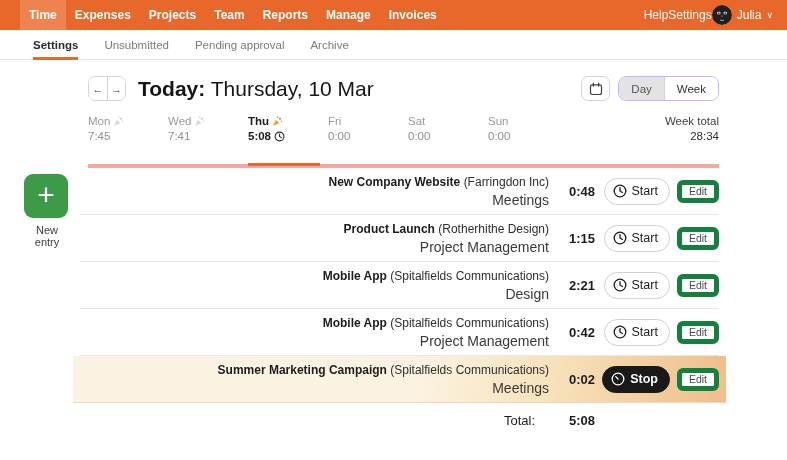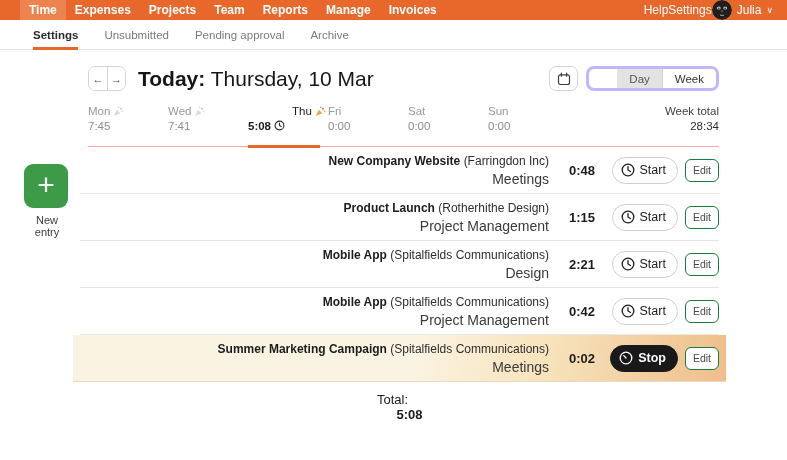--- a/index.html
+++ b/index.html
@@ -1,20 +1,20 @@
 <!DOCTYPE html>
 <html><head>
 <meta charset="utf-8">
 <style>
   * { margin:0; padding:0; box-sizing:border-box; }
   html,body { width:787px; height:460px; background:#fff; overflow:hidden;
     font-family:"Liberation Sans", sans-serif; color:#1d1d1d; }
 
   
-  .topbar { height:20px; background:#E8672B; display:flex; align-items:stretch;
+  .topbar { height:30px; background:#E8672B; display:flex; align-items:stretch;
     padding:0 14px 0 20px; }
   .topnav { display:flex; align-items:stretch; }
   .topnav .nav-item { display:flex; align-items:center; padding:0 9px;
     color:#fff; font-size:12px; font-weight:700; cursor:pointer; }
   .topnav .nav-item.active { background:#EE8350; }
   .topbar-right { margin-left:auto; display:flex; align-items:center; }
   .topbar-right .link { color:#fff; font-size:12px; font-weight:400; cursor:pointer; }
   .avatar { width:20px; height:20px; border-radius:50%; overflow:hidden; flex:0 0 auto; }
   .user-chip { display:flex; align-items:center; gap:5px; cursor:pointer; }
   .user-name { color:#fff; font-size:12px; }
@@ -36,42 +36,42 @@
   .arrow-group { display:flex; border:1px solid #d4d4d4; border-radius:7px;
     overflow:hidden; background:#fff; }
   .arrow-btn { width:18px; height:23px; display:flex; align-items:center;
     justify-content:center; font-size:11px; color:#444; cursor:pointer; background:#fff; }
   .arrow-btn + .arrow-btn { border-left:1px solid #d4d4d4; }
   .page-title { margin-left:12px; font-size:21px; color:#161616; }
   .page-title b { font-weight:700; }
   .toolbar-right { margin-left:auto; display:flex; align-items:center; gap:8px; }
   .icon-btn { width:29px; height:25px; border:1px solid #d4d4d4; border-radius:7px;
     background:#fff; display:flex; align-items:center; justify-content:center; cursor:pointer; }
-  .segmented { display:flex; border:3px solid #c4b5fd; border-radius:8px;
-    overflow:hidden; height:25px;padding-left:28px; }
+  .segmented { display:flex; border:1px solid #c4b5fd; border-radius:8px;
+    overflow:hidden; height:25px; }
   .seg { padding:0 12px; display:flex; align-items:center; font-size:11.5px;
     color:#333; background:#fff; cursor:pointer; }
   .seg.active { background:#e3e3e3; color:#555; }
   .seg + .seg { border-left:1px solid #d4d4d4; }
 
   
   .new-entry { position:absolute; left:24px; top:98px; width:46px; text-align:center; }
   .new-entry-btn { width:44px; height:44px; background:#3D9B47; border-radius:9px;
     display:flex; align-items:center; justify-content:center; cursor:pointer; }
   .plus { color:#fff; font-size:30px; font-weight:400; line-height:1; margin-top:-2px; }
   .new-entry-label { margin-top:6px; font-size:11px; color:#3c3c3c; }
 
   
-  .week-strip { display:flex; margin:14px 68px 0 88px; border-bottom:1px solid #fca5a5;
-    padding-bottom:14px; position:relative; }
+  .week-strip { display:flex; margin:14px 68px 0 88px; border-bottom:4px solid #fca5a5;
+    padding-bottom:22px; position:relative; }
   .day-cell { width:80px; cursor:pointer; }
   .day-name { font-size:11.5px; color:#999; display:flex; align-items:center; gap:3px; }
   .day-time { font-size:11.5px; color:#8f8f8f; margin-top:3px; display:flex;
-    align-items:flex-start; gap:3px; }
-  .day-cell.active .day-name { color:#1c1c1c; font-weight:400;margin-left:44px; }
+    align-items:center; gap:3px; }
+  .day-cell.active .day-name { color:#1c1c1c; font-weight:700; }
   .day-cell.active .day-time { color:#1c1c1c; font-weight:700; }
   .day-cell.active::after { content:""; position:absolute; bottom:-2px; height:3px;
     width:72px; background:#E8672B; }
   .confetti.muted { filter:grayscale(1) opacity(.45); }
   .week-total { margin-left:auto; text-align:right; }
   .week-total-label { font-size:11.5px; color:#3f3f3f; }
   .week-total-value { font-size:11.5px; color:#2e2e2e; margin-top:3px; }
 
   
   .rows { margin:0 68px 0 80px; }
@@ -80,28 +80,28 @@
   .row-line1 { font-size:12px; color:#1c1c1c; }
   .row-line1 b { font-weight:700; }
   .row-client { font-weight:400; color:#2e2e2e; }
   .row-line2 { font-size:14px; color:#3a3a3a; margin-top:3px; }
   .row-time { width:46px; text-align:right; font-size:13px; font-weight:700; color:#1c1c1c; }
   .row-actions { width:112px; margin-left:12px; display:flex; align-items:center;
     justify-content:flex-end; gap:7px; }
   .timer-btn { height:27px; padding:0 11px 0 8px; border:1px solid #cfcfcf; border-radius:14px;
     background:#fff; display:flex; align-items:center; gap:5px; font-size:12.5px;
     color:#1c1c1c; cursor:pointer; font-family:inherit; }
-  .edit-btn { height:23px; padding:0 7px; border:1px solid #15803d; border-radius:6px;
+  .edit-btn { height:23px; padding:0 7px; border:5px solid #15803d; border-radius:6px;
     background:#fff; font-size:10.5px; color:#4a4a4a; cursor:pointer; font-family:inherit; }
   .row.running { background:linear-gradient(100deg,#FBF3E2 0%,#FBF3E2 52%,#F7E3BC 72%,#EFBE8B 100%);
     margin:0 -7px; padding:0 7px; border-bottom:1px solid #ecd9bf; }
   .row.running .timer-btn { background:#191919; border-color:#191919; color:#fff; font-weight:700; }
 
   
-  .total-row { display:flex; align-items:center; margin:10px 68px 0 80px;flex-direction:column; }
+  .total-row { display:flex; align-items:center; margin:10px 68px 0 80px; }
   .total-label { flex:1; text-align:right; font-size:13px; color:#1c1c1c; padding-right:14px; }
   .total-value { width:46px; text-align:right; font-size:13px; font-weight:700; color:#1c1c1c; }
   .total-spacer { width:124px; }
   svg { display:block; }
 </style>
 </head>
 <body>
 
 <div class="topbar">
   <div class="topnav">

